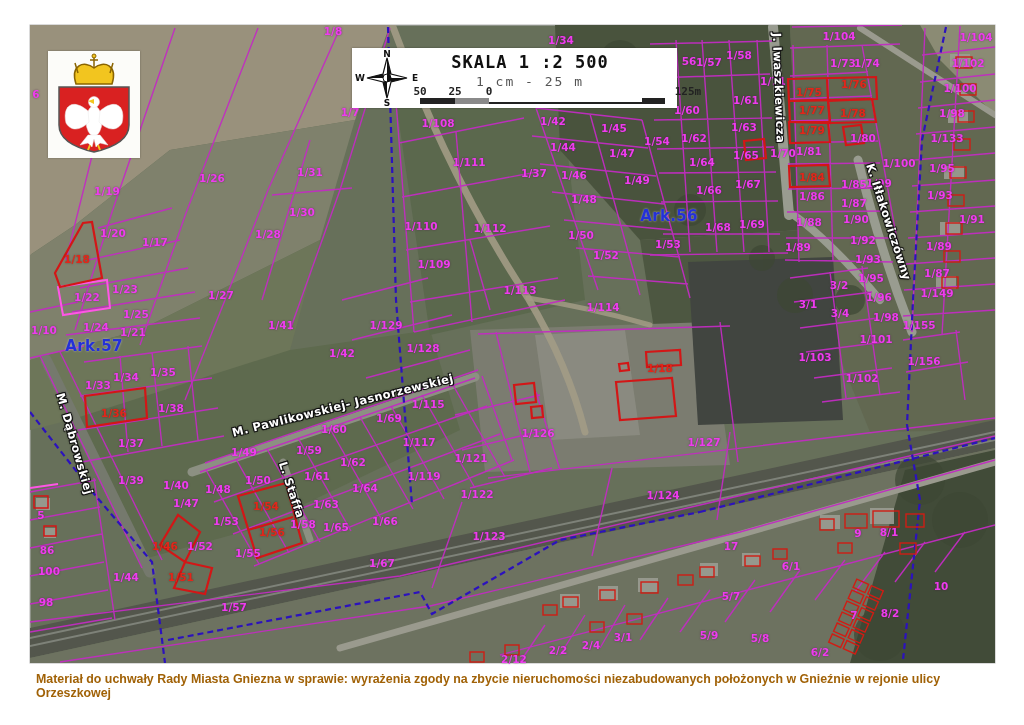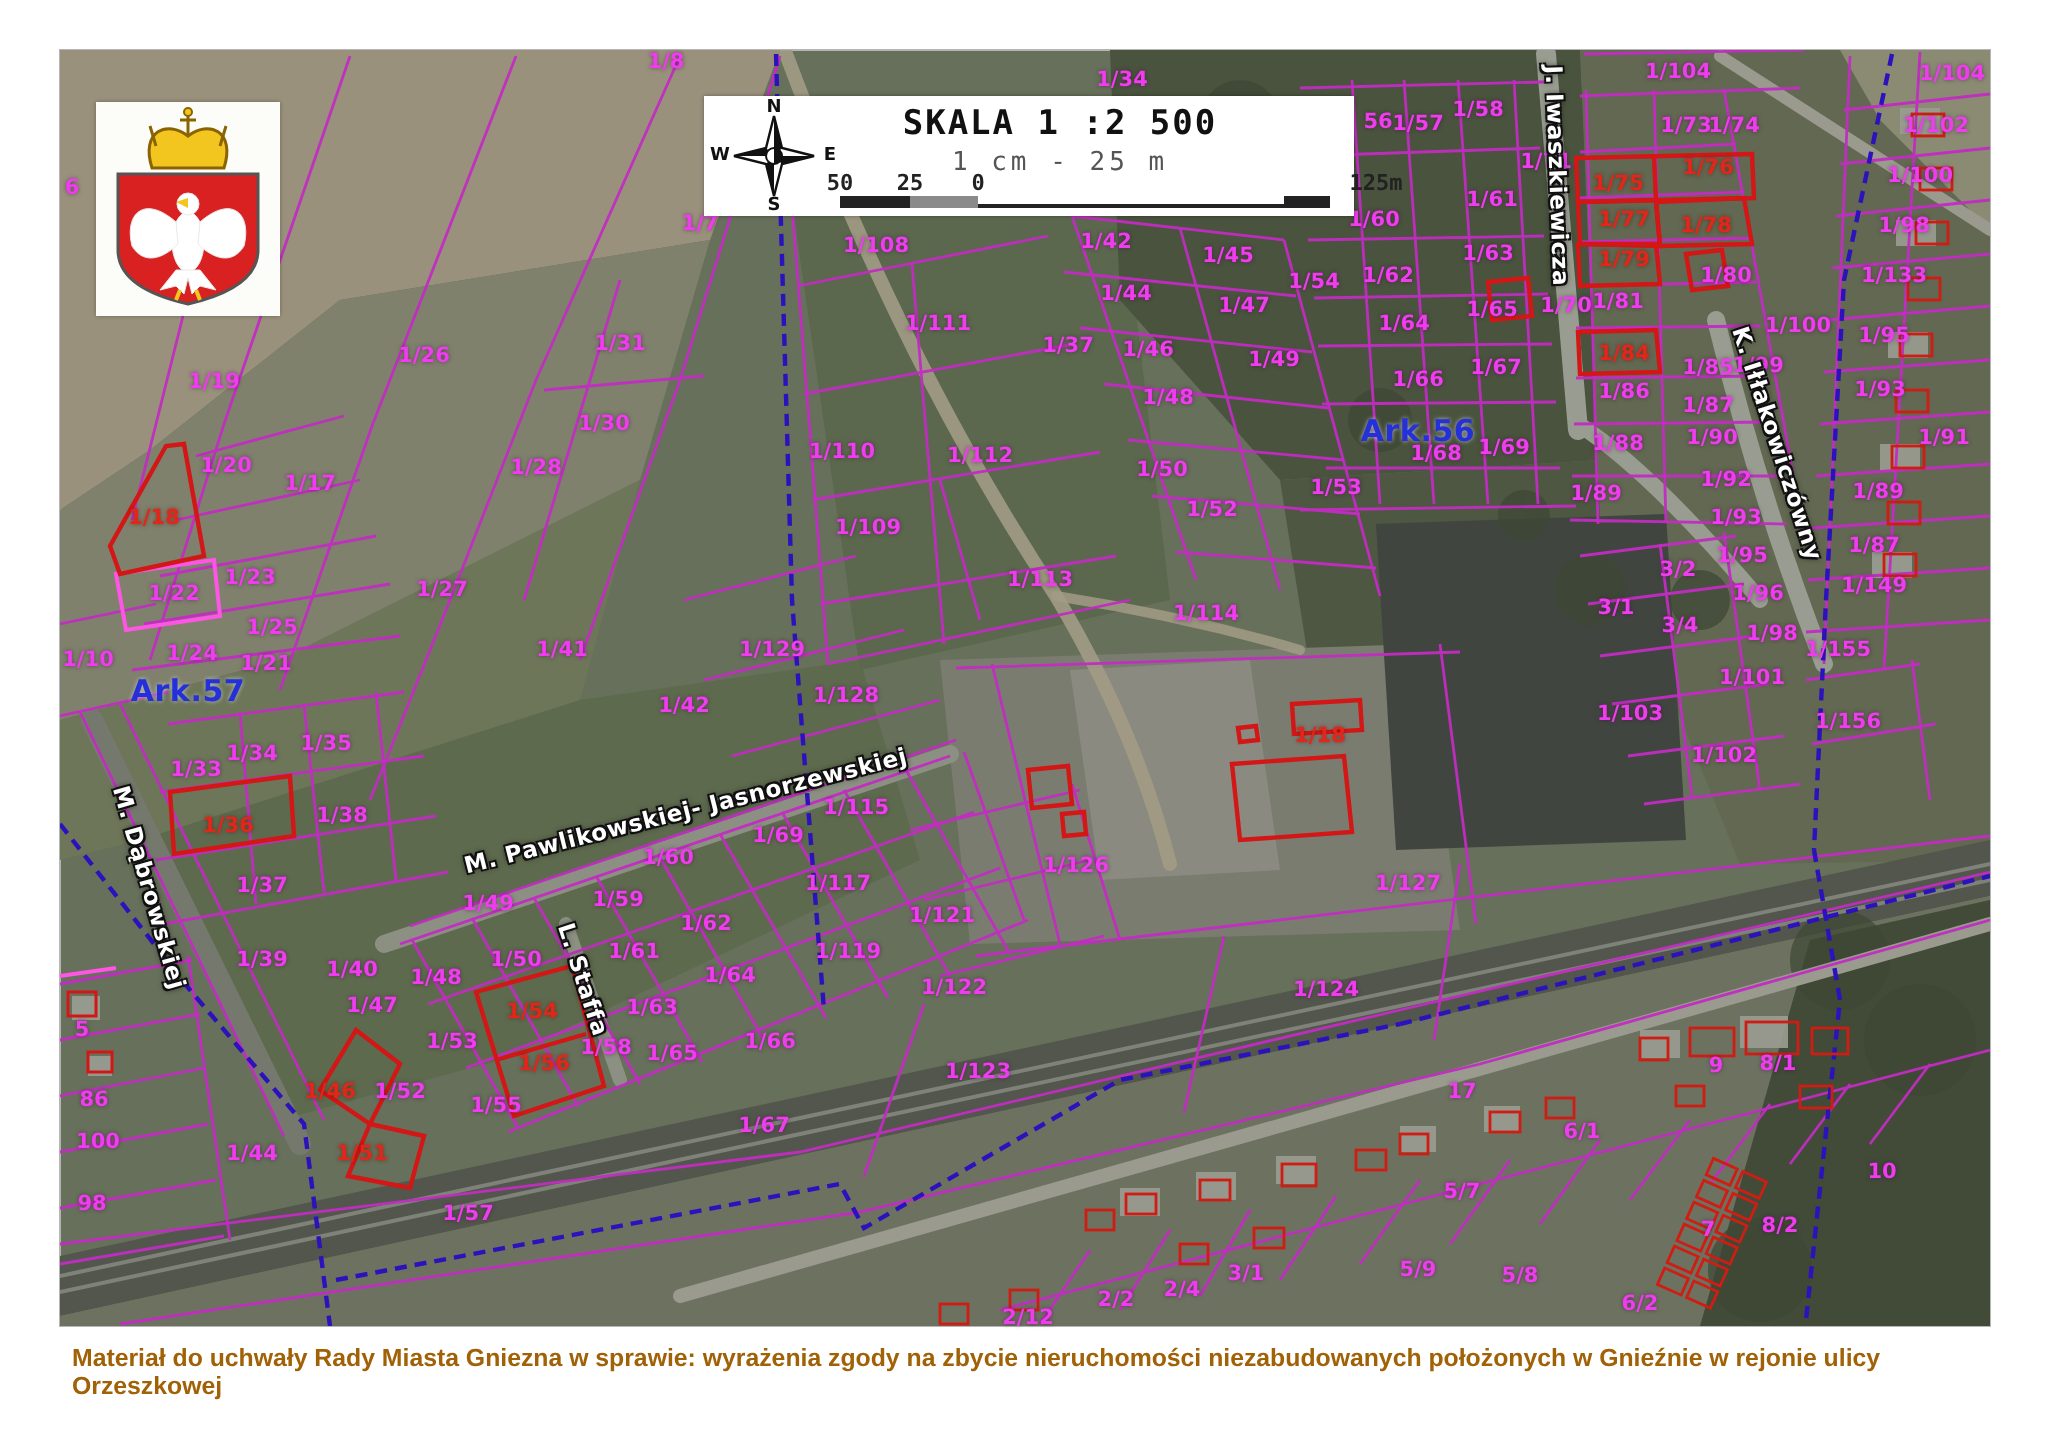--- a/index.html
+++ b/index.html
@@ -305,21 +305,21 @@
       <span class="lbl m" style="left: 574px; top: 175px;">1/46</span>
       <span class="lbl m" style="left: 637px; top: 180px;">1/49</span>
       <span class="lbl m" style="left: 421px; top: 226px;">1/110</span>
       <span class="lbl m" style="left: 584px; top: 199px;">1/48</span>
       <span class="lbl m" style="left: 490px; top: 228px;">1/112</span>
       <span class="lbl m" style="left: 581px; top: 235px;">1/50</span>
       <span class="lbl m" style="left: 434px; top: 264px;">1/109</span>
       <span class="lbl m" style="left: 606px; top: 255px;">1/52</span>
       <span class="lbl m" style="left: 520px; top: 290px;">1/113</span>
       <span class="lbl m" style="left: 603px; top: 307px;">1/114</span>
-      <span class="lbl b" style="left: 709px; top: 216px;">Ark.56</span>
+      <span class="lbl b" style="left: 669px; top: 216px;">Ark.56</span>
       <span class="lbl m" style="left: 689px; top: 61px;">56</span>
       <span class="lbl m" style="left: 709px; top: 62px;">1/57</span>
       <span class="lbl m" style="left: 739px; top: 55px;">1/58</span>
       <span class="lbl m" style="left: 746px; top: 100px;">1/61</span>
       <span class="lbl m" style="left: 687px; top: 110px;">1/60</span>
       <span class="lbl m" style="left: 744px; top: 127px;">1/63</span>
       <span class="lbl m" style="left: 694px; top: 138px;">1/62</span>
       <span class="lbl m" style="left: 657px; top: 141px;">1/54</span>
       <span class="lbl m" style="left: 746px; top: 155px;">1/65</span>
       <span class="lbl m" style="left: 702px; top: 162px;">1/64</span>

